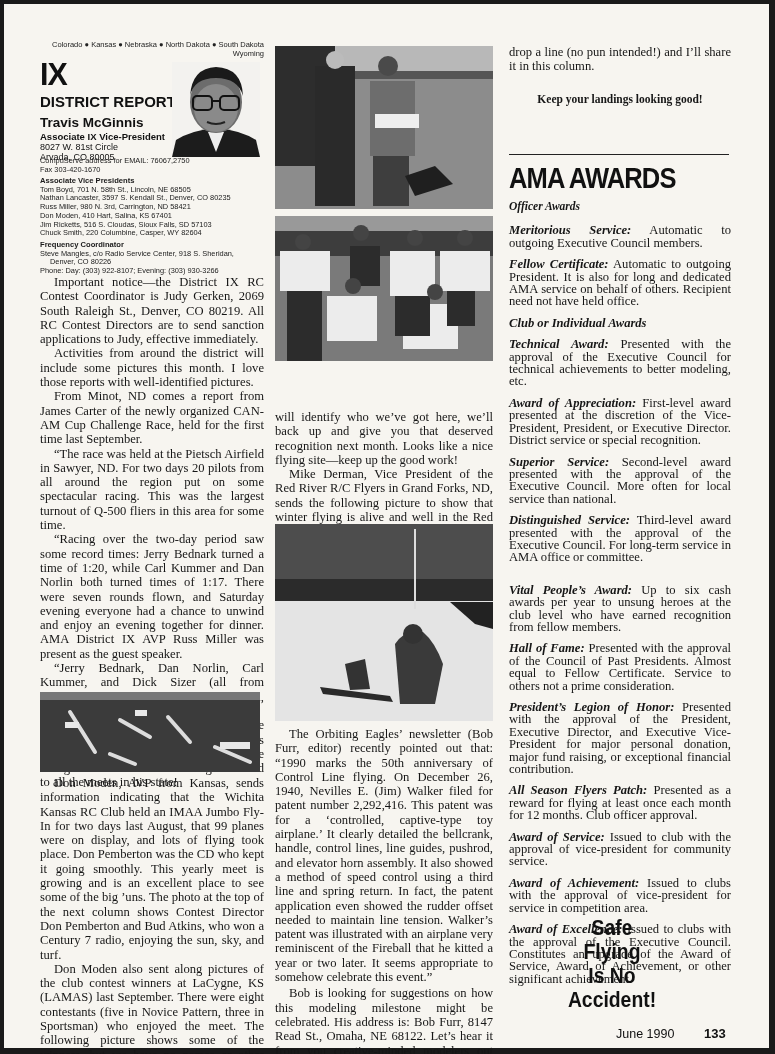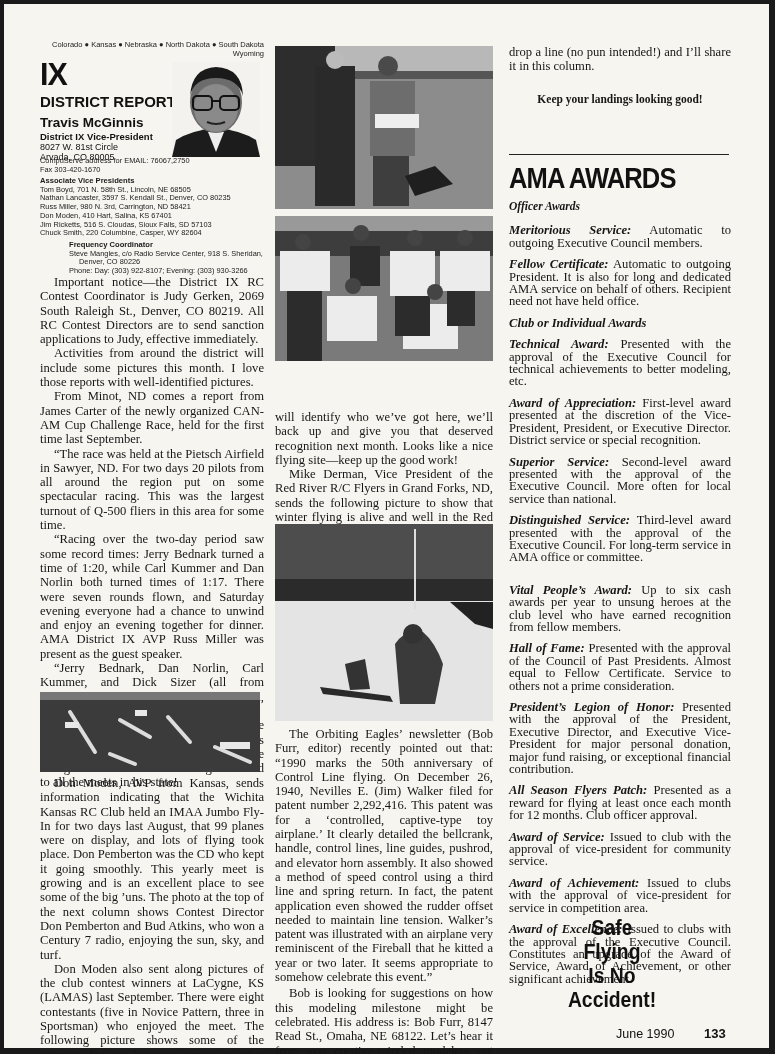--- a/index.html
+++ b/index.html
@@ -35,21 +35,21 @@
 
 <div class="page">
 
   <div class="states">
     <div>Colorado ● Kansas ● Nebraska ● North Dakota ● South Dakota</div>
     <div>Wyoming</div>
   </div>
   <div class="roman">IX</div>
   <div class="dist-report">DISTRICT REPORT</div>
   <div class="vp-name">Travis McGinnis</div>
-  <div class="vp-title">District IX Vice-President</div>
+  <div class="vp-title">Associate IX Vice-President</div>
   <div class="vp-addr">
     <div>8027 W. 81st Circle</div>
     <div>Arvada, CO 80005</div>
   </div>
 
   <div class="portrait">
     <svg width="88" height="95" viewBox="0 0 88 95">
       <rect width="88" height="95" fill="#f3f2ef"></rect>
       <path d="M0 95 L4 78 Q20 68 44 66 Q68 68 84 78 L88 95 Z" fill="#1c1c1c"></path>
       <path d="M36 70 L44 90 L52 70 Z" fill="#eee"></path>
@@ -71,21 +71,21 @@
   <div class="small-info" style="top:173px;">
     <div class="hd">Associate Vice Presidents</div>
     <div>Tom Boyd, 701 N. 58th St., Lincoln, NE 68505</div>
     <div>Nathan Lancaster, 3597 S. Kendall St., Denver, CO 80235</div>
     <div>Russ Miller, 980 N. 3rd, Carrington, ND 58421</div>
     <div>Don Moden, 410 Hart, Salina, KS 67401</div>
     <div>Jim Ricketts, 516 S. Cloudas, Sioux Falls, SD 57103</div>
     <div>Chuck Smith, 220 Columbine, Casper, WY 82604</div>
   </div>
 
-  <div class="small-info" style="top:237px;margin-left:29px;">
+  <div class="small-info" style="top:237px;">
     <div class="hd">Frequency Coordinator</div>
     <div>Steve Mangles, c/o Radio Service Center, 918 S. Sheridan,</div>
     <div class="ind">Denver, CO 80226</div>
     <div>Phone: Day: (303) 922-8107; Evening: (303) 930-3266</div>
   </div>
 
   <div class="col body-text" style="left:36px; top:271px; width:224px;">
     <p>Important notice—the District IX RC Contest Coordinator is Judy Gerken, 2069 South Raleigh St., Denver, CO 80219. All RC Contest Directors are to send sanction applications to Judy, effective immediately.</p>
     <p>Activities from around the district will include some pictures this month. I love those reports with well-identified pictures.</p>
     <p>From Minot, ND comes a report from James Carter of the newly organized CAN-AM Cup Challenge Race, held for the first time last September.</p>

